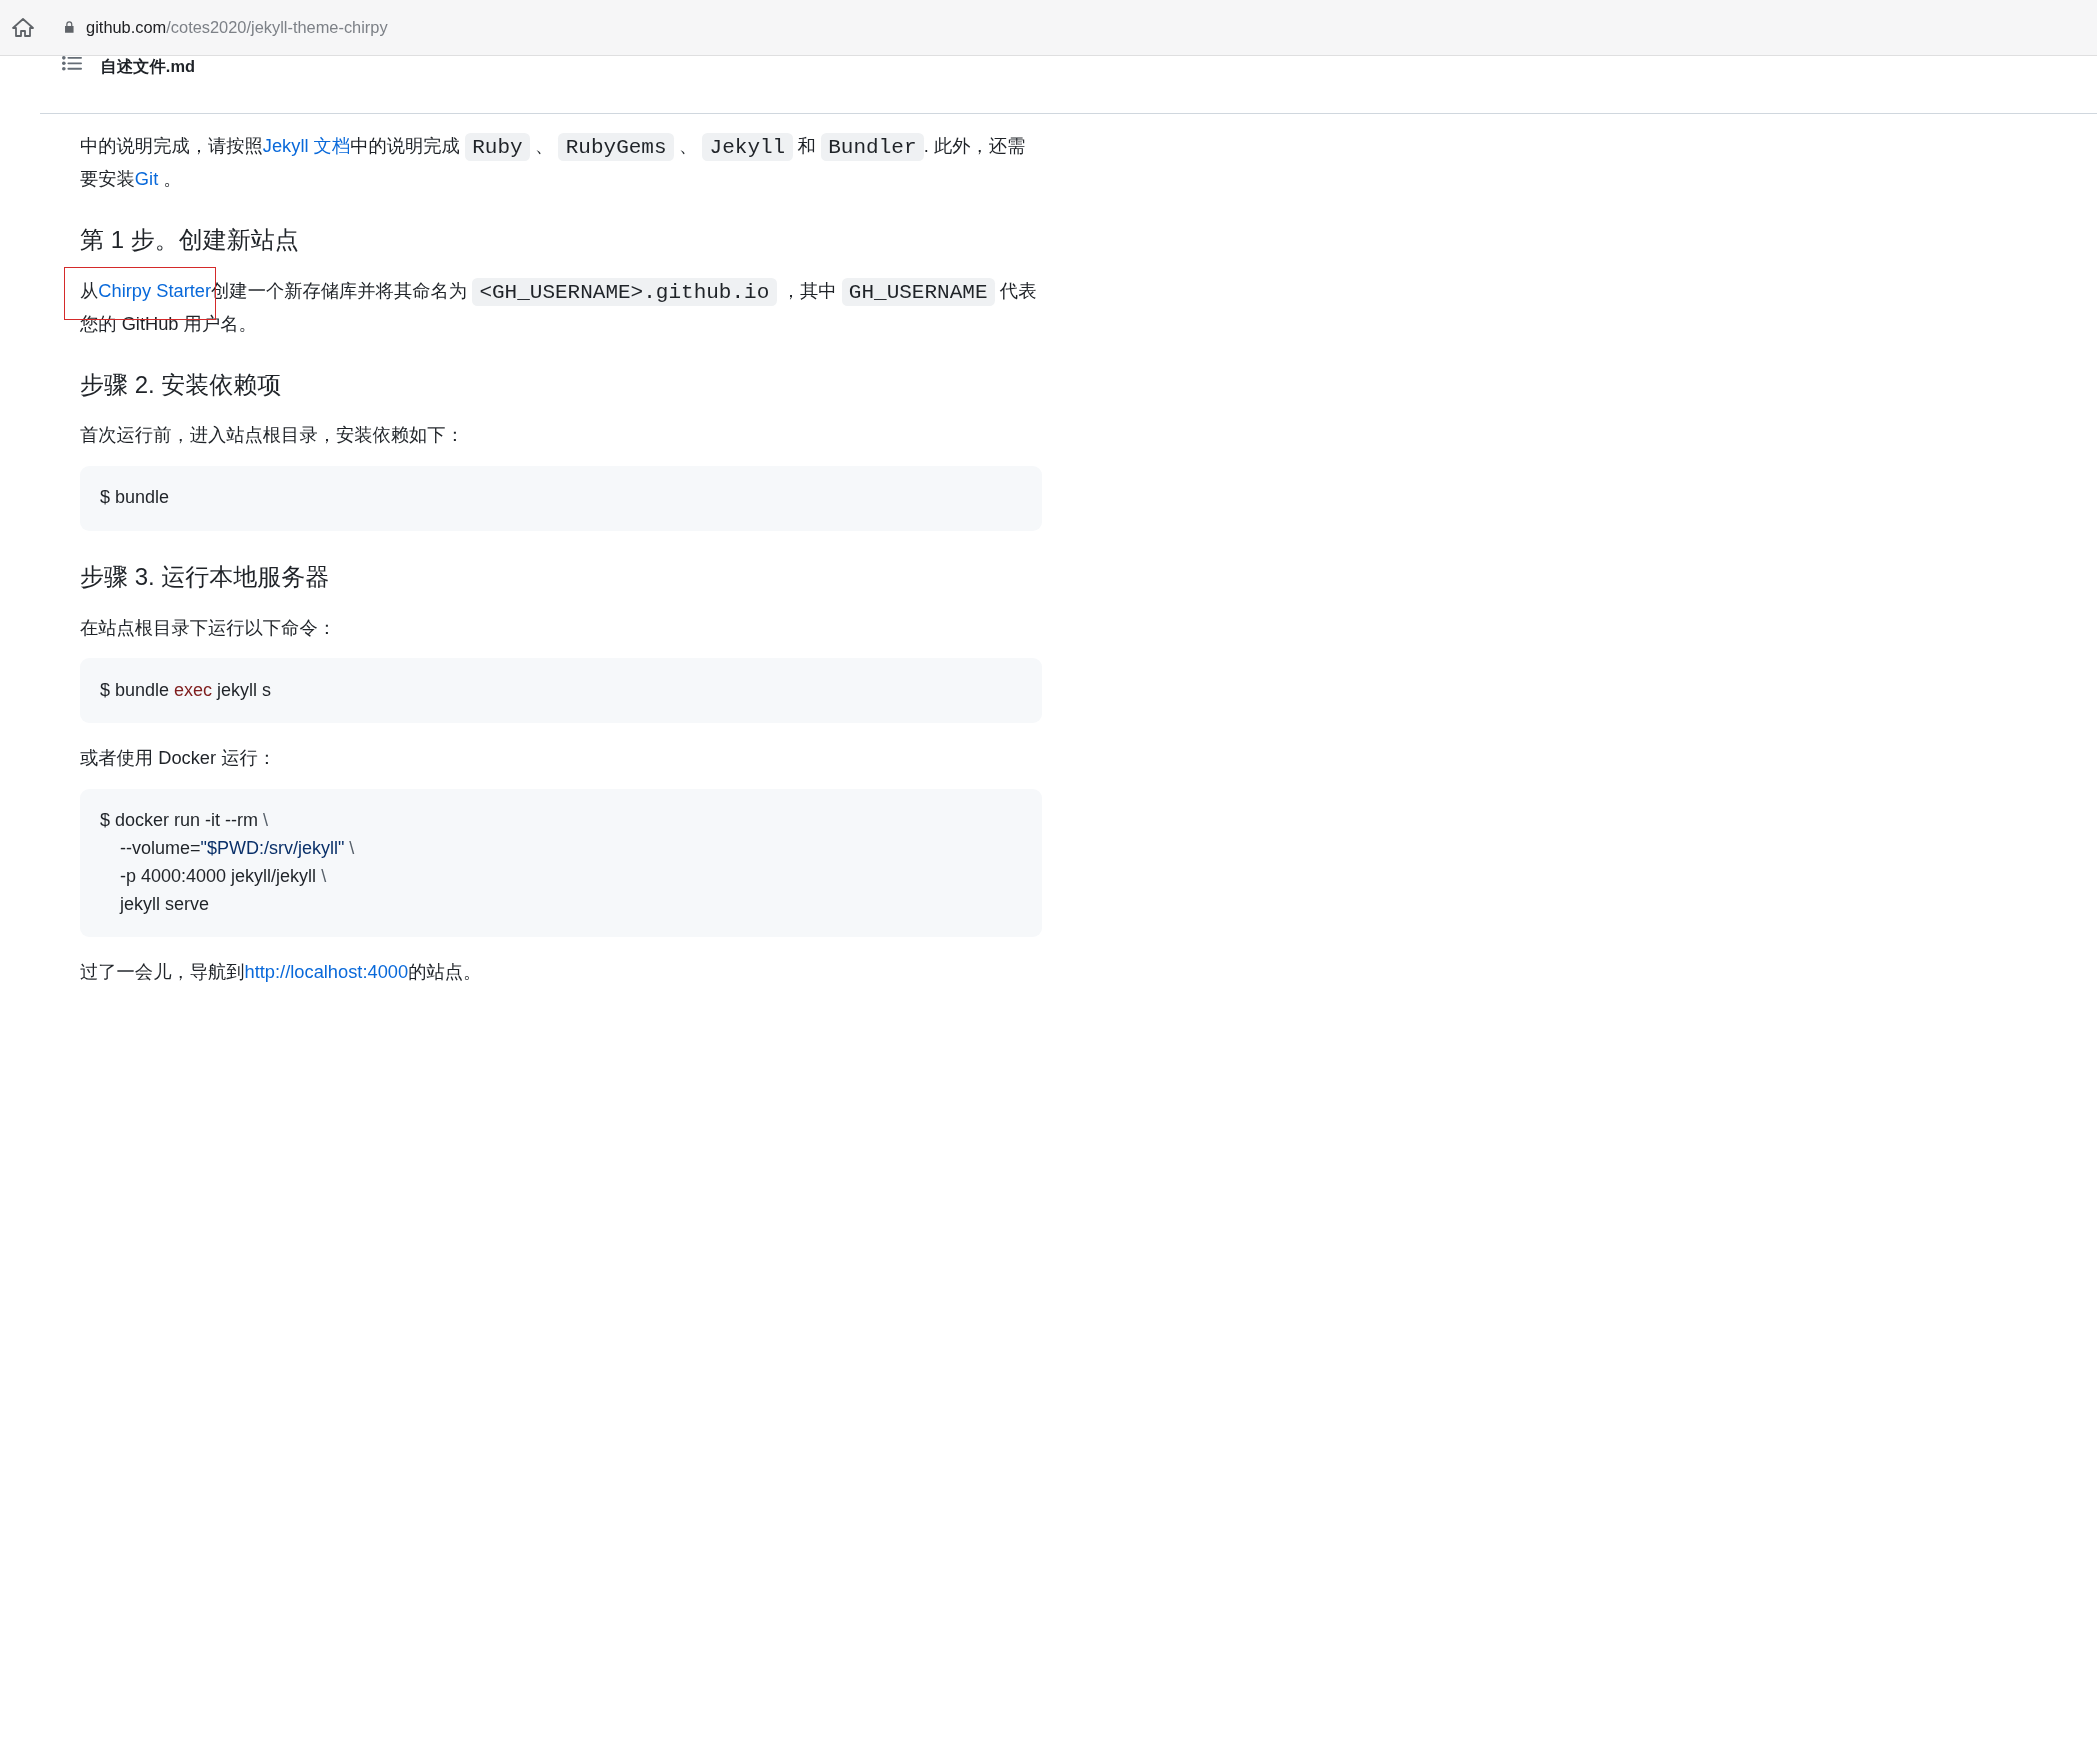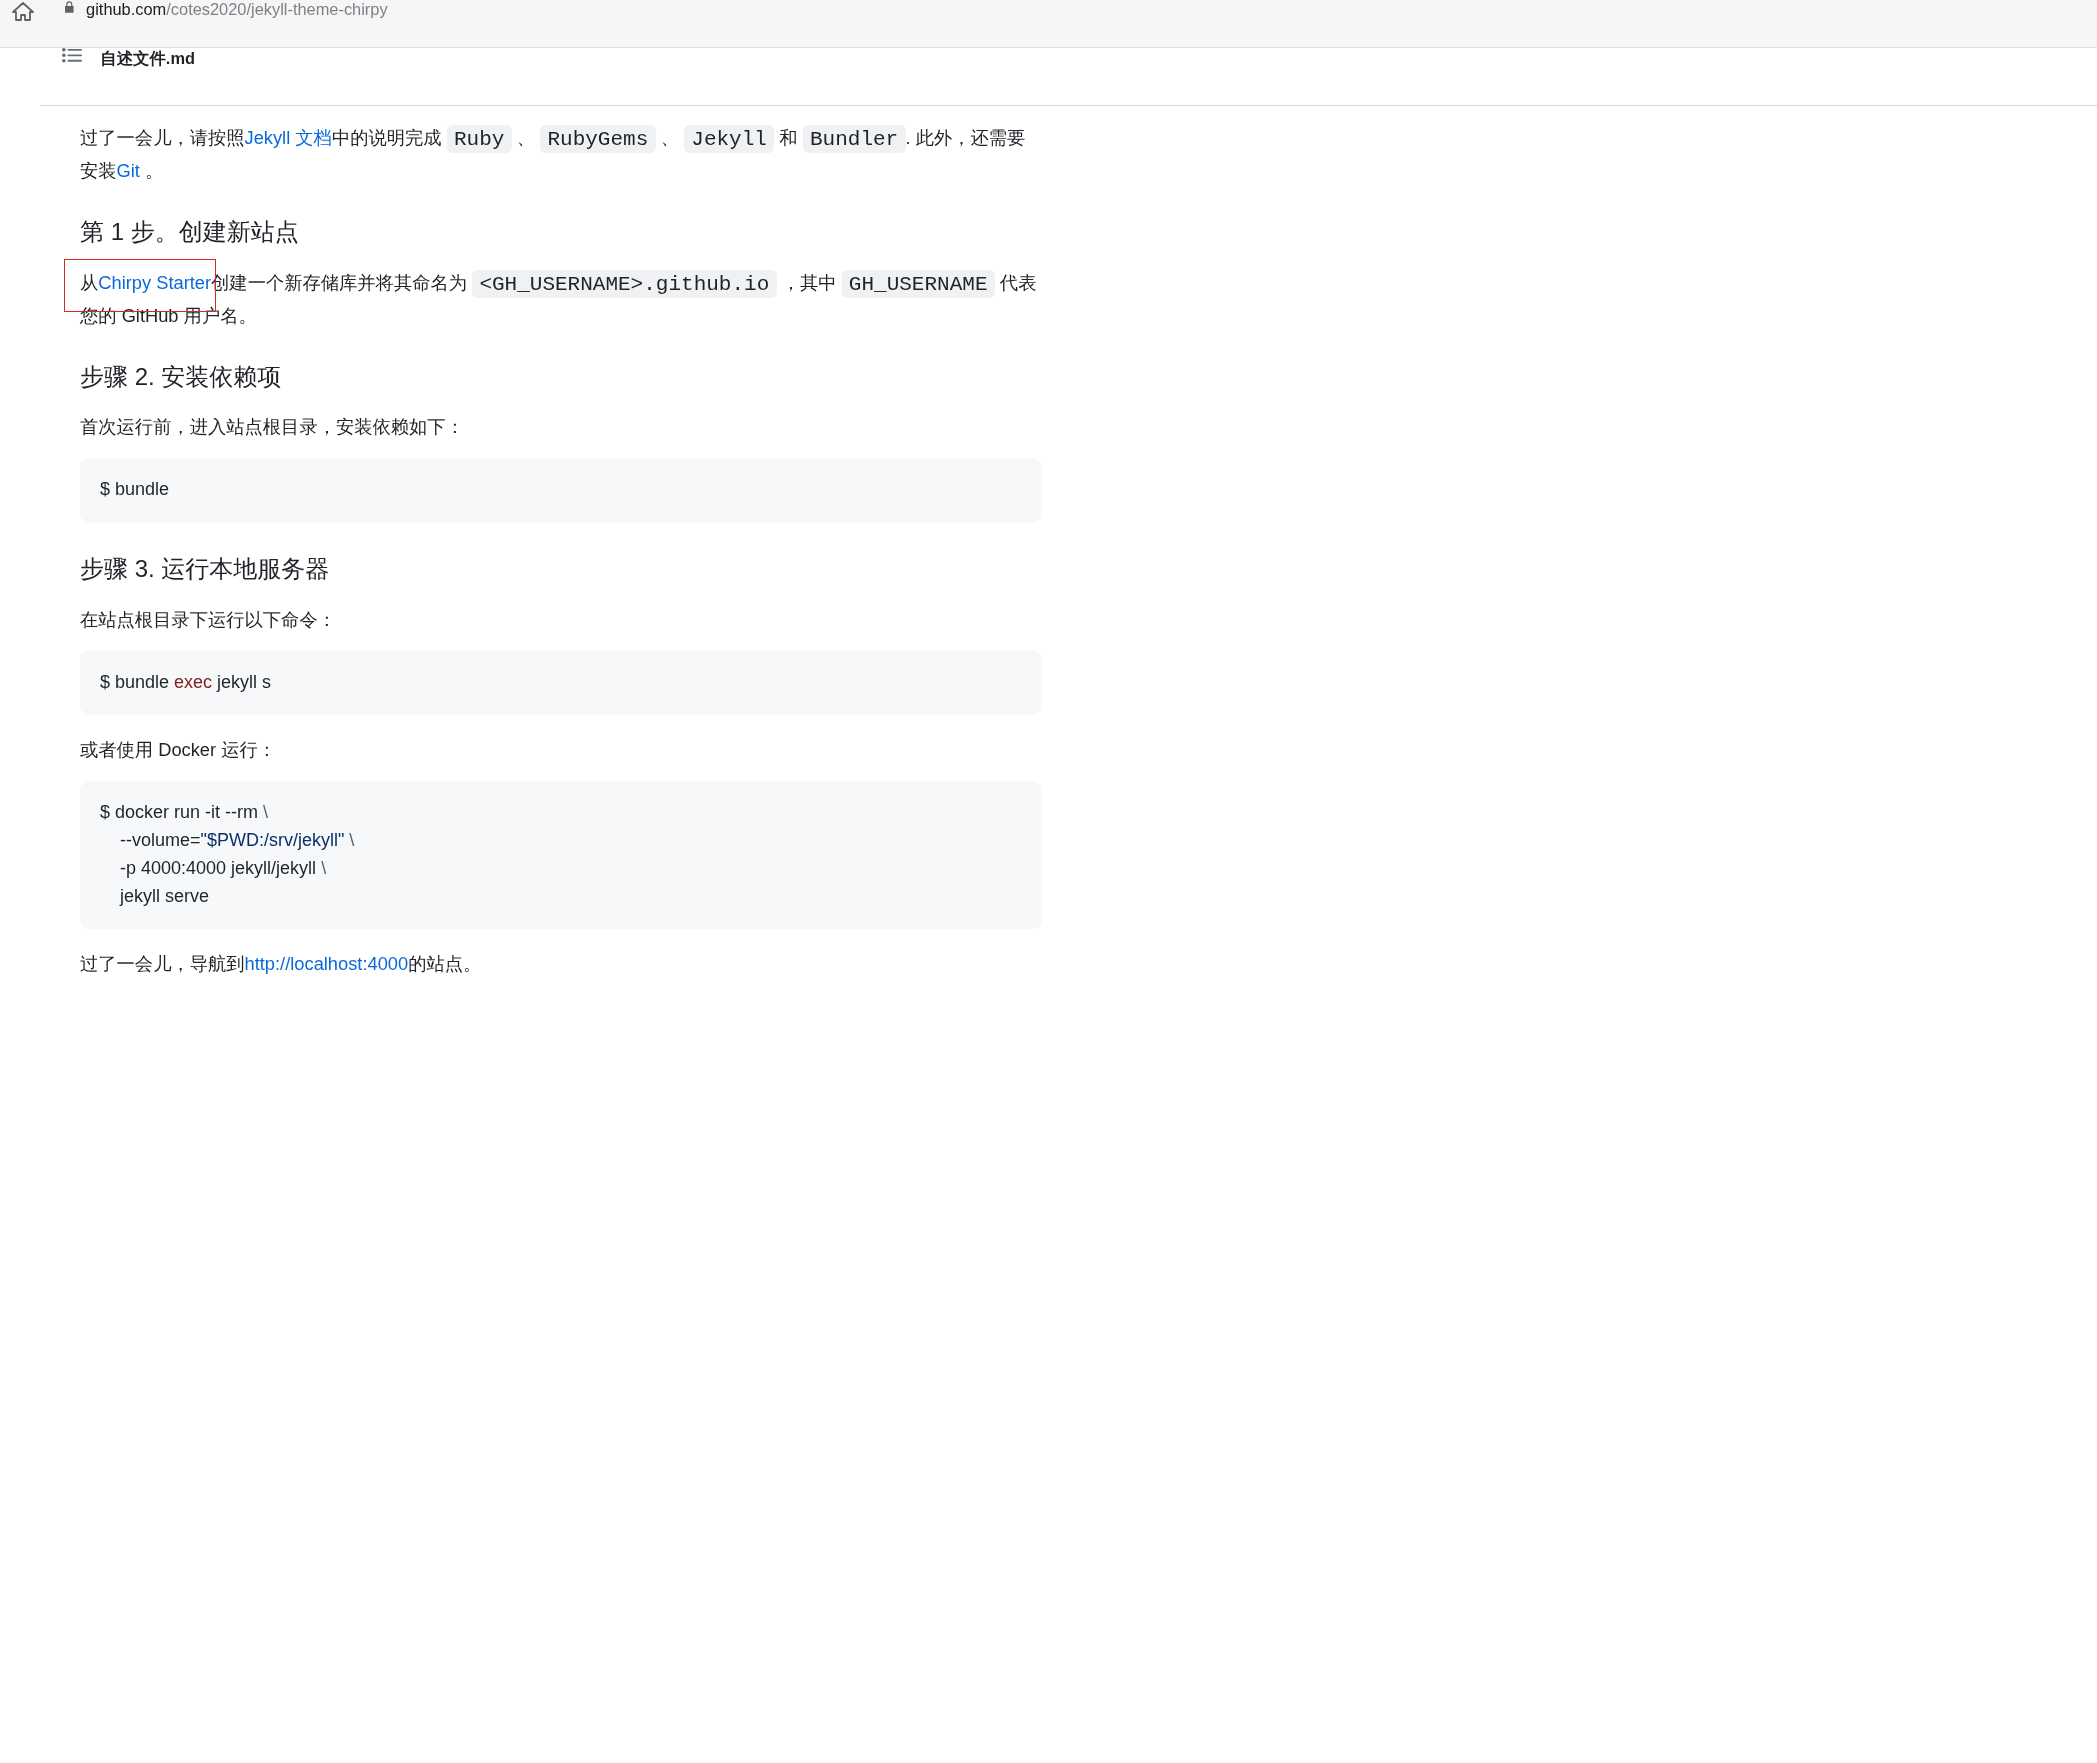--- a/index.html
+++ b/index.html
@@ -4,22 +4,22 @@
   <style>
     * { margin: 0; padding: 0; box-sizing: border-box; }
     body {
       font-family: -apple-system, BlinkMacSystemFont, "Segoe UI", Helvetica, Arial, sans-serif;
       color: #1f2328;
       background: #ffffff;
       font-size: 14.6px;
     }
     .browser-bar {
       display: flex;
-      align-items: flex-start;
-      height: 48px;
+      align-items: center;
+      height: 56px;
       background: #f6f6f7;
       border-bottom: 0.9px solid #dfdfe0;
       padding: 0 11px;
       gap: 9.1px;
       font-size: 16.4px;
     }
     .home-icon { width: 24px; height: 24px; fill: #5f6368; }
     .lock-icon { width: 14.6px; height: 14.6px; fill: #5f6368; margin-left: 18.3px; }
     .url-text { color: #3c4043; font-size: 16.4px; }
     .url-dim { color: #7d8187; }
@@ -104,21 +104,21 @@
     <rect class="line" x="6" y="7" width="16" height="2" rx="1"></rect>
     <circle class="dot" cx="2" cy="14" r="2"></circle>
     <rect class="line" x="6" y="13" width="16" height="2" rx="1"></rect>
   </svg>
   <span class="readme-title">自述文件.md</span>
 </div>
 
 <div class="content rel-wrap">
 
   <p>
-    <span>过了一会儿，请按照</span><a href="#">Jekyll 文档</a><span>中的说明完成 </span><code class="inline">Ruby</code><span> 、 </span><code class="inline">RubyGems</code><span> 、 </span><code class="inline">Jekyll</code><span> 和 </span><code class="inline">Bundler</code><span>. 此外，还需要安装</span><a href="#">Git</a><span> 。</span>
+    <span>中的说明完成，请按照</span><a href="#">Jekyll 文档</a><span>中的说明完成 </span><code class="inline">Ruby</code><span> 、 </span><code class="inline">RubyGems</code><span> 、 </span><code class="inline">Jekyll</code><span> 和 </span><code class="inline">Bundler</code><span>. 此外，还需要安装</span><a href="#">Git</a><span> 。</span>
   </p>
 
   <h3>第 1 步。创建新站点</h3>
 
   <div class="rel-wrap">
     <div class="highlight-box" style="left:-16.4px; top:-8.2px; width:152px; height:53px;"></div>
     <p>
       <span>从</span><a href="#">Chirpy Starter</a><span>创建一个新存储库并将其命名为 </span><code class="inline">&lt;GH_USERNAME&gt;.github.io</code><span> ，其中 </span><code class="inline">GH_USERNAME</code><span> 代表您的 GitHub 用户名。</span>
     </p>
   </div>

